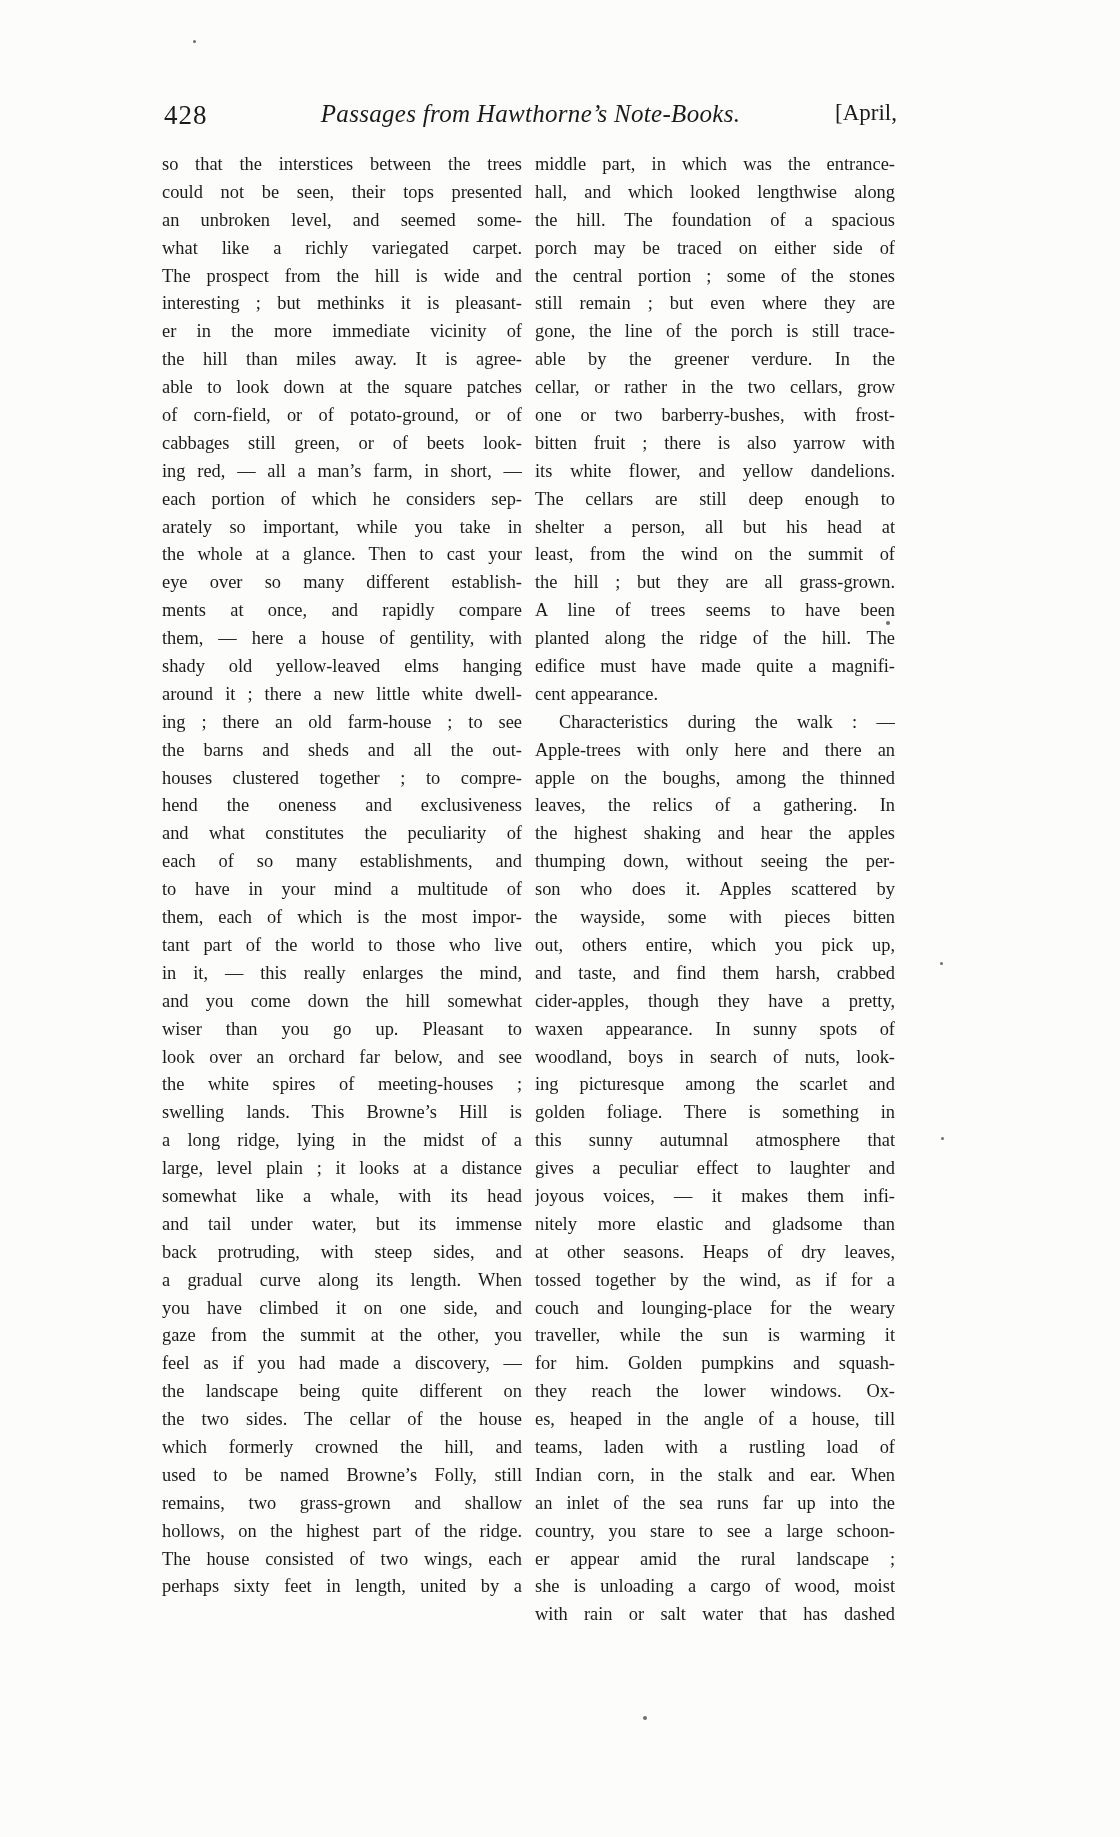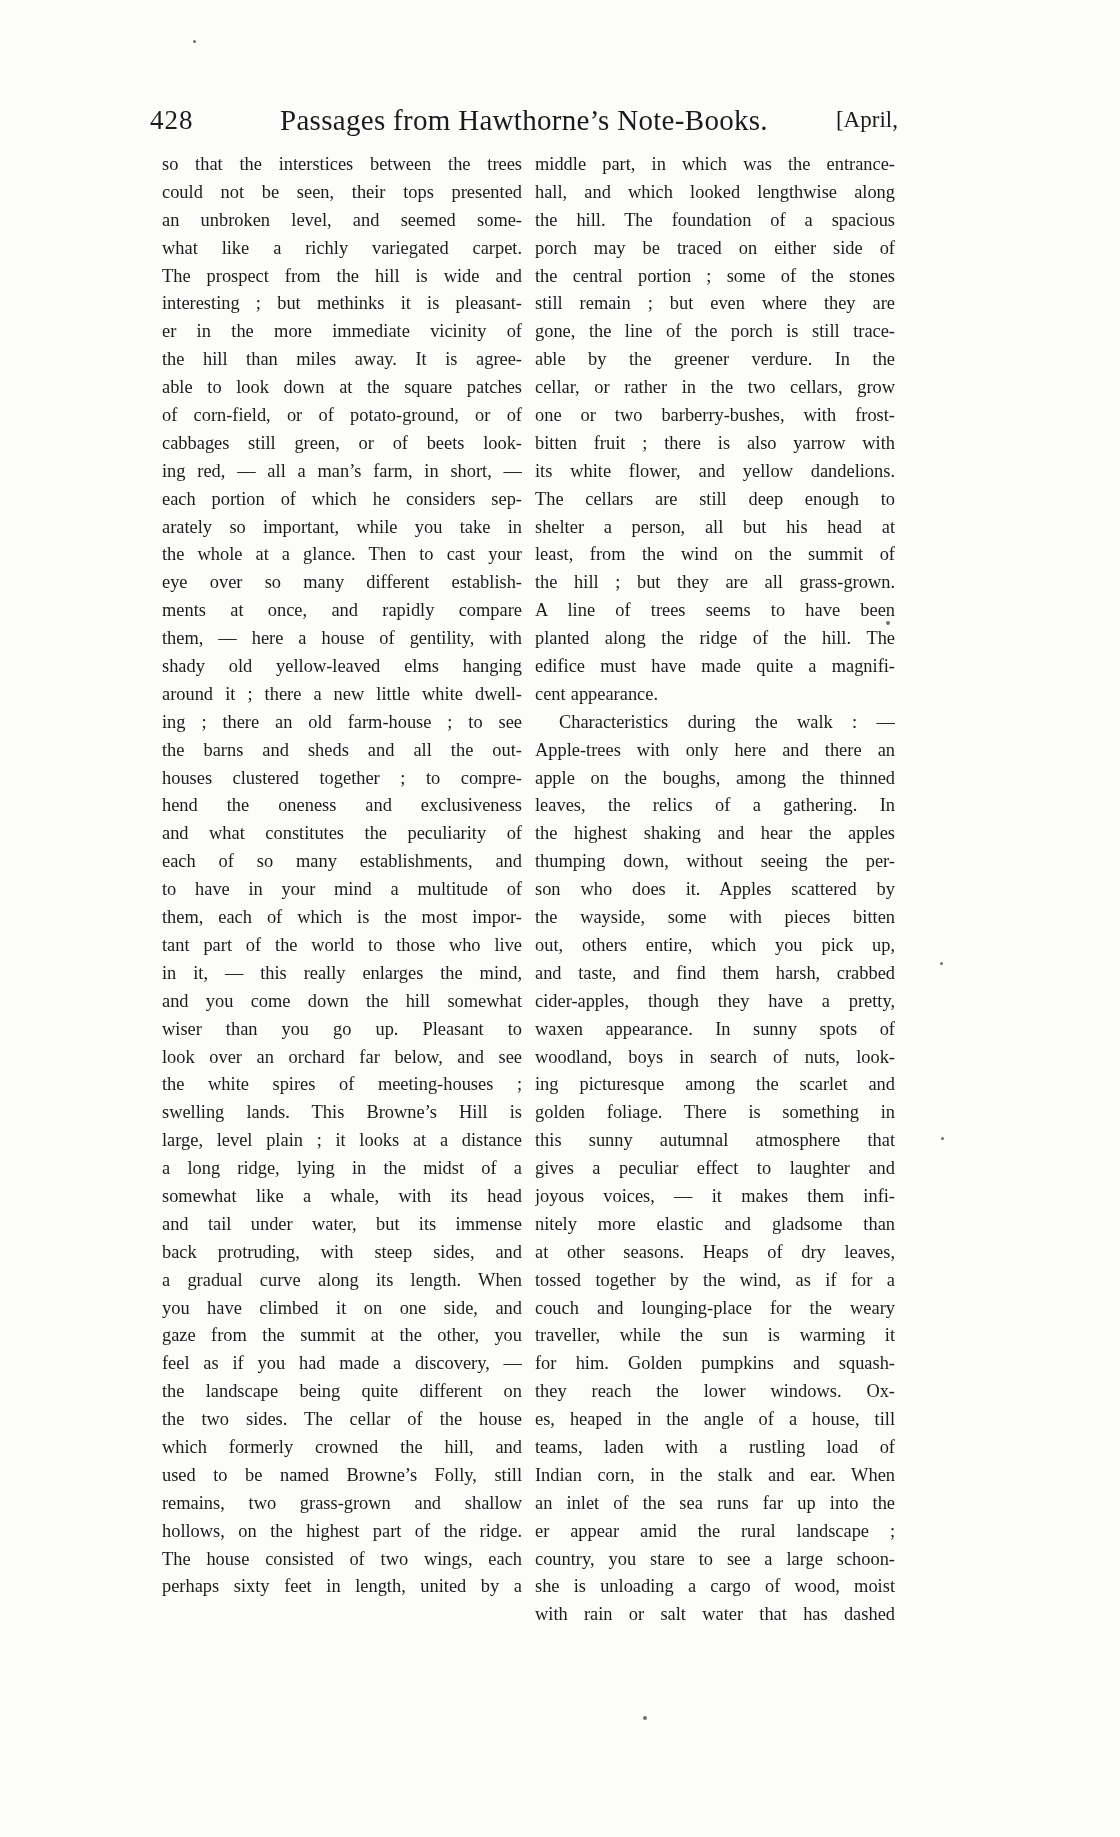--- a/index.html
+++ b/index.html
@@ -15,36 +15,37 @@
     color: #1b1b1b;
     overflow: hidden;
   }
   .page {
     position: absolute;
     inset: 0;
   }
   .header {
     position: absolute;
     top: 100px;
-    left: 150px;
+    left: 164px;
     width: 733px;
     height: 40px;
     display: flex;
-    align-items: center;
+    align-items: flex-start;
   }
   .page-number {
     font-size: 27px;
     letter-spacing: 1px;
     width: 130px;
     flex: 0 0 auto;
   }
   .running-title {
     flex: 1 1 auto;
     text-align: center;
-    font-size: 29px;
+    font-style: italic;
+    font-size: 25px;
     letter-spacing: 0.3px;
     white-space: nowrap;
   }
   .issue-date {
     width: 130px;
     flex: 0 0 auto;
     text-align: right;
     font-size: 23px;
     white-space: nowrap;
   }
@@ -124,22 +125,22 @@
         <div class="line">each of so many establishments, and</div>
         <div class="line">to have in your mind a multitude of</div>
         <div class="line">them, each of which is the most impor-</div>
         <div class="line">tant part of the world to those who live</div>
         <div class="line">in it, — this really enlarges the mind,</div>
         <div class="line">and you come down the hill somewhat</div>
         <div class="line">wiser than you go up.  Pleasant to</div>
         <div class="line">look over an orchard far below, and see</div>
         <div class="line">the white spires of meeting-houses ;</div>
         <div class="line">swelling lands.  This Browne’s Hill is</div>
+        <div class="line">a long ridge, lying in the midst of a</div>
         <div class="line">large, level plain ; it looks at a distance</div>
-        <div class="line">a long ridge, lying in the midst of a</div>
         <div class="line">somewhat like a whale, with its head</div>
         <div class="line">and tail under water, but its immense</div>
         <div class="line">back protruding, with steep sides, and</div>
         <div class="line">a gradual curve along its length.  When</div>
         <div class="line">you have climbed it on one side, and</div>
         <div class="line">gaze from the summit at the other, you</div>
         <div class="line">feel as if you had made a discovery, —</div>
         <div class="line">the landscape being quite different on</div>
         <div class="line">the two sides.  The cellar of the house</div>
         <div class="line">which formerly crowned the hill, and</div>
@@ -192,22 +193,22 @@
         <div class="line">at other seasons.  Heaps of dry leaves,</div>
         <div class="line">tossed together by the wind, as if for a</div>
         <div class="line">couch and lounging-place for the weary</div>
         <div class="line">traveller, while the sun is warming it</div>
         <div class="line">for him.  Golden pumpkins and squash-</div>
         <div class="line">they reach the lower windows.  Ox-</div>
         <div class="line">es, heaped in the angle of a house, till</div>
         <div class="line">teams, laden with a rustling load of</div>
         <div class="line">Indian corn, in the stalk and ear.  When</div>
         <div class="line">an inlet of the sea runs far up into the</div>
+        <div class="line">country, you stare to see a large schoon-</div>
         <div class="line">er appear amid the rural landscape ;</div>
-        <div class="line">country, you stare to see a large schoon-</div>
         <div class="line">she is unloading a cargo of wood, moist</div>
         <div class="line">with rain or salt water that has dashed</div>
       </div>
   </div>
 
 <div class="speck" style="left: 193px; top: 40px; width: 3px; height: 3px;"></div>
     <div class="speck" style="left: 886px; top: 621px; width: 4px; height: 4px;"></div>
     <div class="speck" style="left: 940px; top: 962px; width: 3px; height: 3px;"></div>
     <div class="speck" style="left: 941px; top: 1137px; width: 3px; height: 3px;"></div>
     <div class="speck" style="left: 643px; top: 1716px; width: 4px; height: 4px;"></div>

